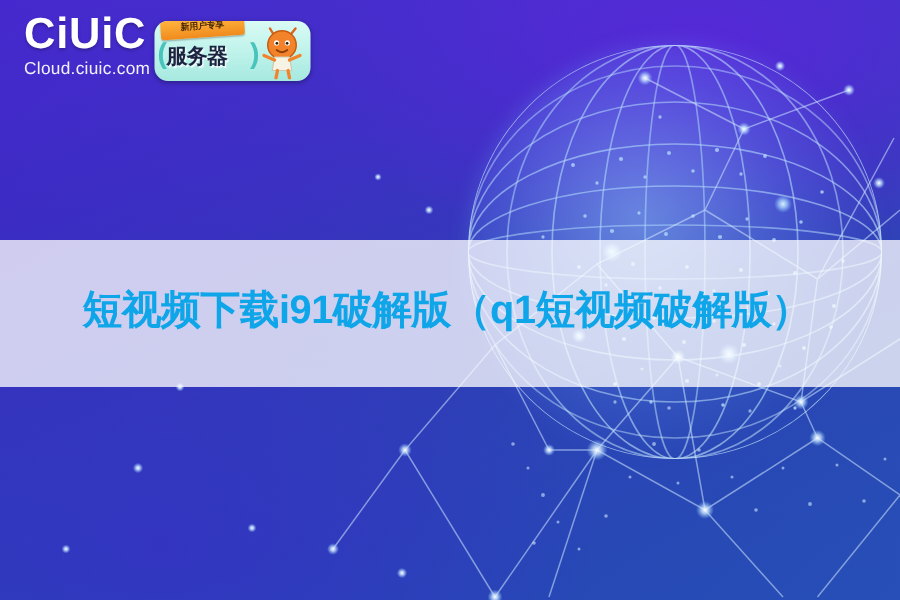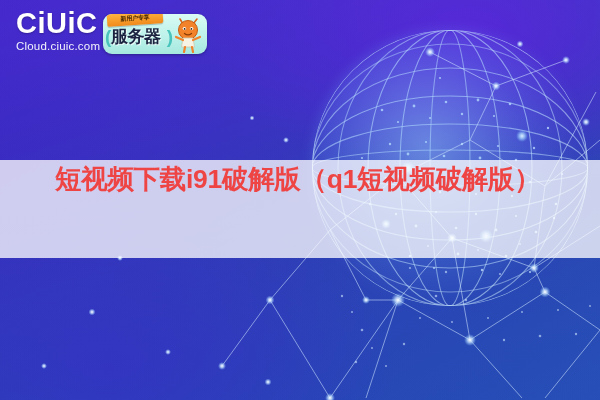--- a/index.html
+++ b/index.html
@@ -112,21 +112,21 @@
     line-height: 13px;
     font-weight: bold;
     letter-spacing: -.2px;
     overflow: hidden;
     white-space: nowrap;
   }
   .badge-text {
     position: absolute;
     left: 8px;
     top: 11px;
-    font-size: 17px;
+    font-size: 14px;
     font-weight: bold;
     color: #1c2340;
     line-height: 24px;
     letter-spacing: -.5px;
     text-shadow: 1px 1px 0 rgba(255,255,255,.7);
   }
   .badge-paren {
     position: absolute;
     top: 12px;
     font-size: 19px;
@@ -152,26 +152,26 @@
     width: 600px;
     height: 98px;
     background: rgba(255,255,255,.76);
   }
   .title {
     position: absolute;
     left: 0;
     top: 160px;
     width: 600px;
     height: 98px;
-    padding: 0 18px 0 55px;
+    padding: 27px 18px 0 55px;
     box-sizing: border-box;
     font-size: 26.5px;
     font-weight: bold;
     line-height: 38px;
-    color: #ef4444;
+    color: #0ea5e9;
     letter-spacing: -.3px;
     white-space: pre-wrap;
   }
 </style>
 </head>
 <body>
 
 <div id="stage">
 
   <div class="bg-base"></div>

